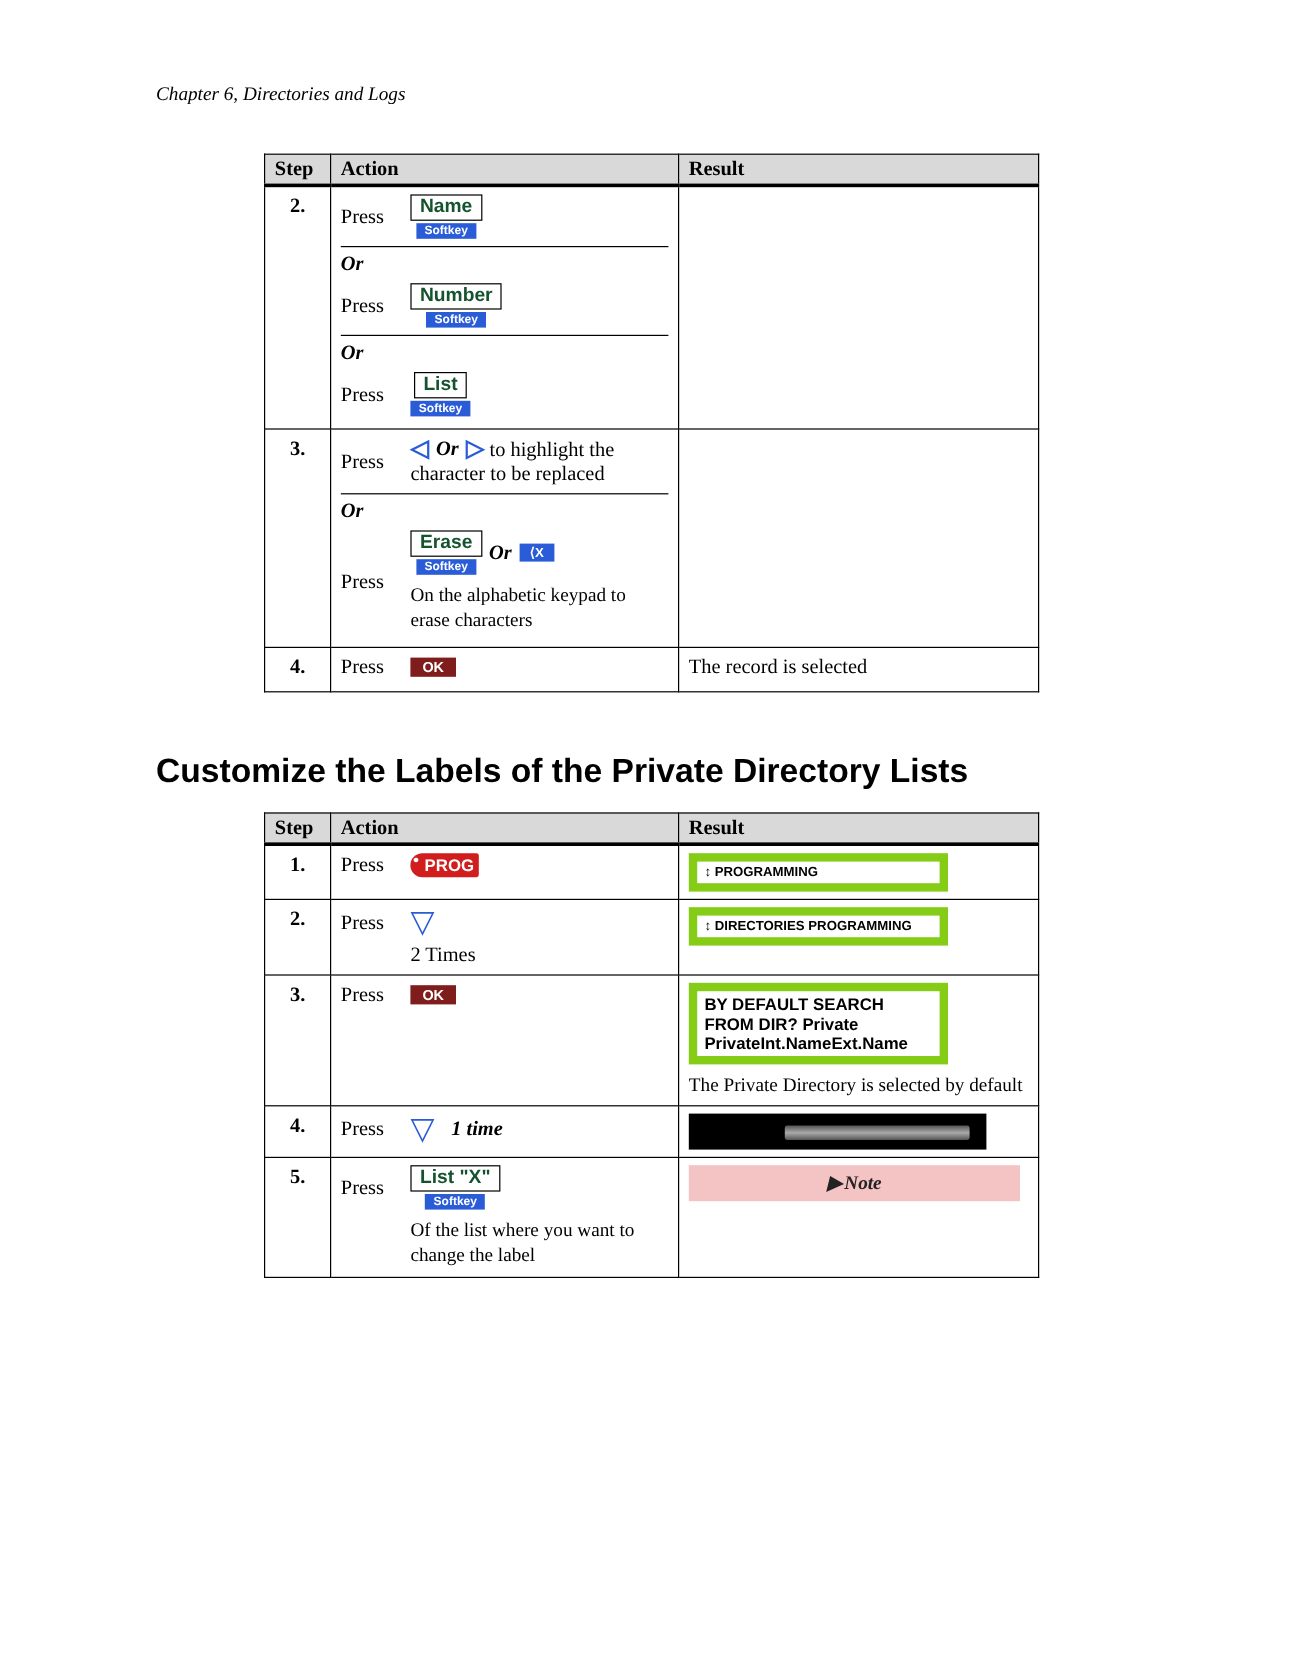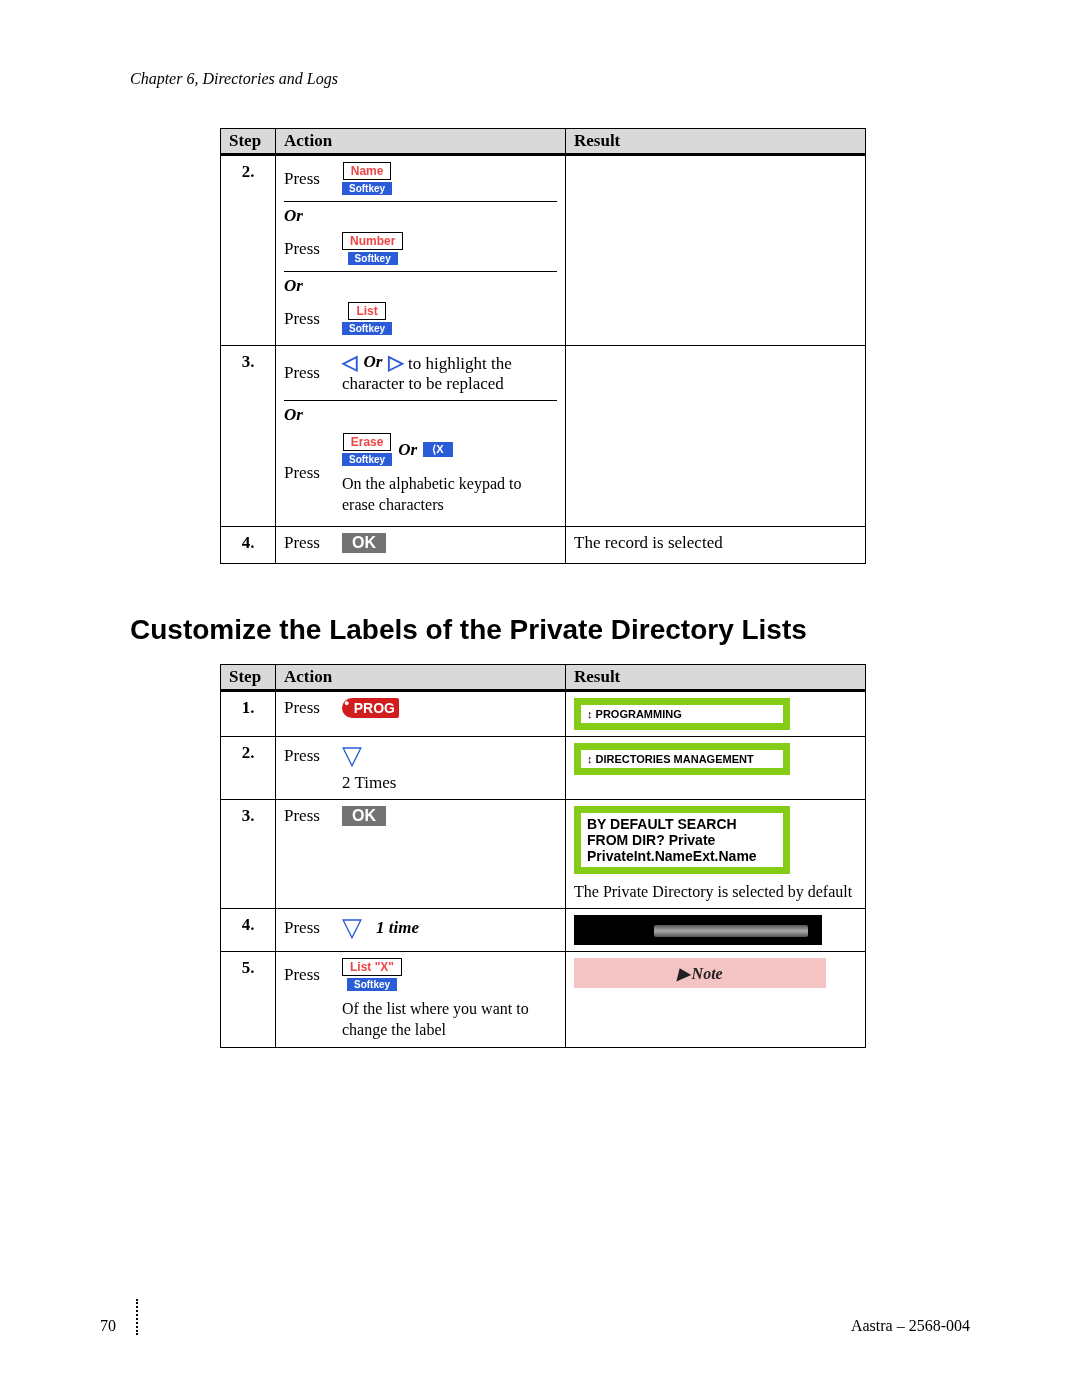--- a/index.html
+++ b/index.html
@@ -67,40 +67,40 @@
     border-top: 1px solid #000;
     padding-top: 4px;
   }
   .btn-box {
     display: inline-block;
     border: 1px solid #000;
     background: #fff;
     padding: 1px 7px;
     font-family: Arial, sans-serif;
     font-weight: bold;
-    font-size: 12px;
-    color:#ef4444;
+    font-size: 16px;
+    color:#14532d;
   }
   .softkey-stack { display:inline-flex; flex-direction:column; align-items:center; gap:2px;}
   .softkey-tag {
     display:inline-block;
     background:#2a5cd8;
     color:#fff;
     font-family: Arial, sans-serif;
     font-weight:bold;
     font-size:10px;
     padding:1px 7px;
   }
   .ok-btn {
     display:inline-block;
-    background:#737373;
+    background:#7f1d1d;
     color:#fff;
     font-family: Arial, sans-serif;
     font-weight:bold;
-    font-size:16px;
+    font-size:12px;
     padding:1px 10px;
   }
   .prog-btn {
     display:inline-block;
     background:#d11d1d;
     color:#fff;
     font-family: Arial, sans-serif;
     font-weight:bold;
     font-size:14px;
     padding:2px 4px;
@@ -132,21 +132,21 @@
   .screen-box .tiny{ font-size:14px; font-weight:bold; }
   .screen-dark {
     background:#000; width:248px; height:30px; position:relative;
   }
   .screen-dark::after{
     content:""; position:absolute; left:80px; right:14px; top:10px; height:12px;
     background: linear-gradient(to bottom, #555,#aaa,#555);
     border-radius:2px;
   }
   .screen-note {
-    background:#f4c3c3; width:252px; height:30px; display:flex; align-items:center; justify-content:center;
+    background:#f4c3c3; width:276px; height:30px; display:flex; align-items:center; justify-content:center;
     font-family: Arial, sans-serif; font-weight:bold; color:#333; font-size:16px;
   }
   .footer {
     position:absolute; bottom:62px; left:0; width:100%;
     padding: 0 110px 0 100px; box-sizing:border-box;
     display:flex; justify-content:space-between; align-items:flex-end; font-size:16px;
   }
   .pn-dots {
     display:inline-block; border-left: 2px dotted #000; height:36px; margin-left:16px; vertical-align: bottom;
   }
@@ -278,21 +278,21 @@
     <tr>
       <td class="step">2.</td>
       <td>
         <div class="action-row">
           <span class="action-label">Press</span>
           <span class="arrow-down">▽</span>
         </div>
         <div style="margin-left:58px;">2 Times</div>
       </td>
       <td>
-        <div class="screen-box">↕ <span>DIRECTORIES MANAGEMENT</span></div>
+        <div class="screen-box">↕ <span>DIRECTORIES PROGRAMMING</span></div>
       </td>
     </tr>
 
     <tr>
       <td class="step">3.</td>
       <td>
         <div class="action-row">
           <span class="action-label">Press</span>
           <span class="ok-btn">OK</span>
         </div>
@@ -336,20 +336,13 @@
         <div class="screen-note">
           <span style="font-family: 'Times New Roman', serif; font-style:italic; font-weight:bold; color:#222;">
             <span style="letter-spacing:2px;">▶</span><span>Note</span>
           </span>
         </div>
       </td>
     </tr>
   </tbody>
     </table>
 
-  <div class="footer">
-    <span>
-      <span>70</span>
-      <span class="pn-dots"></span>
-    </span>
-    <span>Aastra – 2568-004</span>
-  </div>
 </div>
 
 </body></html>

